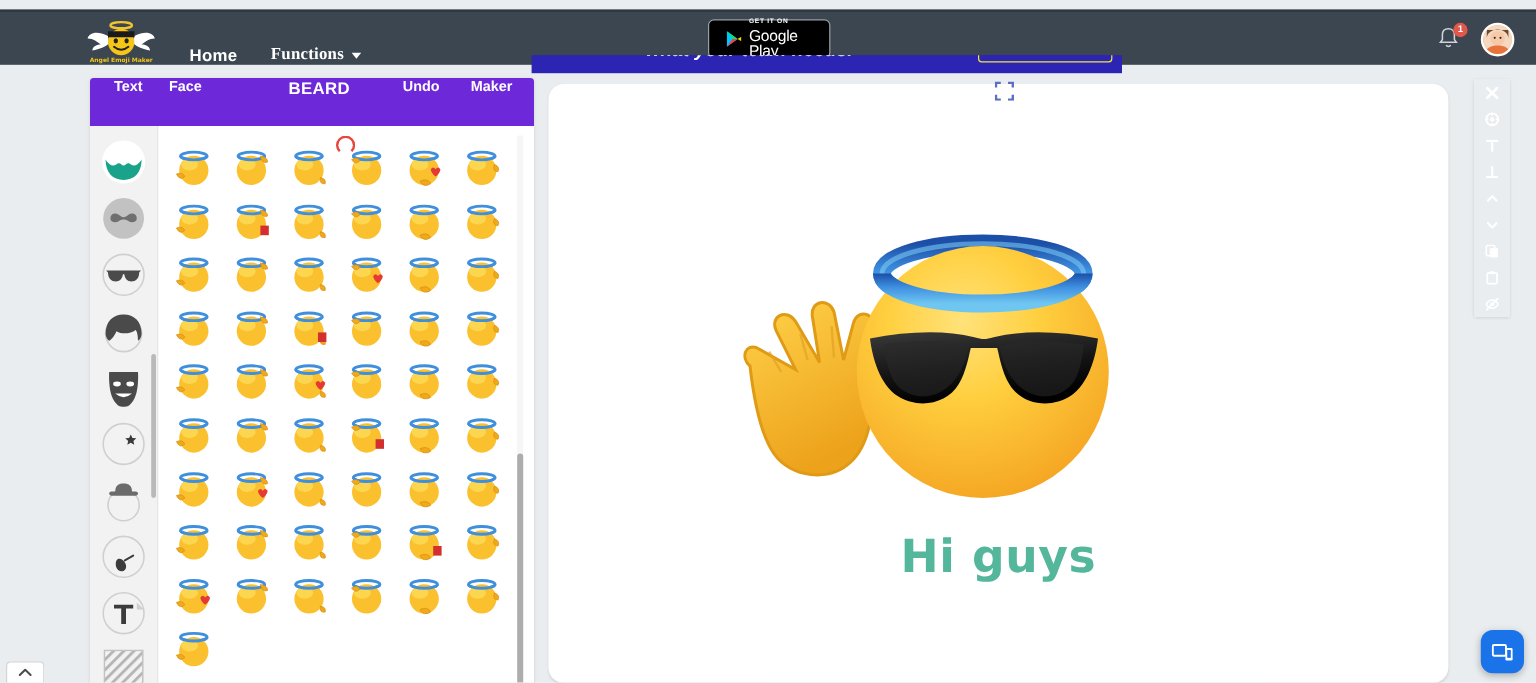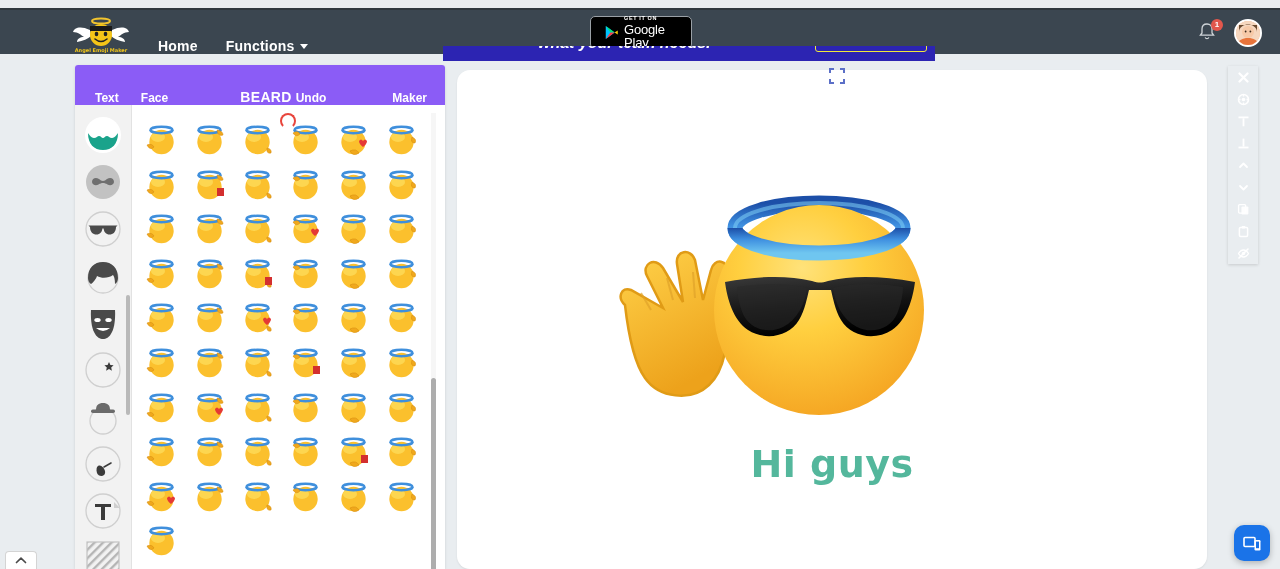--- a/index.html
+++ b/index.html
@@ -16,21 +16,21 @@
     background:#3b4650;
     display:flex; align-items:flex-end;
     border-top:2px solid #2f383f;
   }
   #logo-wrap { margin-left:72px; display:flex; align-items:center; }
   .logo-svg { display:block; }
   .navlink {
     color:#ffffff; font-size:14px; font-weight:bold; margin-left:28px;
     text-decoration:none; letter-spacing:.2px; white-space:nowrap;
   }
-  #functions-link { display:flex; align-items:center; gap:6px; }
+  #functions-link { display:flex; align-items:center; gap:6px;font-family:Liberation Serif, serif; }
   .caret {
     width:0;height:0;border-left:4px solid transparent;border-right:4px solid transparent;
     border-top:5px solid #fff; display:inline-block;
   }
   #gplay-badge {
     position:absolute; left:590px; top:6px; width:102px; height:33px;
     background:#000; border:1px solid #9aa0a6; border-radius:5px;
     display:flex; align-items:center; padding:0 14px; gap:6px;
   }
   #gplay-text { display:flex; flex-direction:column; line-height:1; }
@@ -65,27 +65,26 @@
     border:1px solid #f2e83c; border-radius:3px; background:#2c24b2;
   }
 
   
   #editor {
     position:absolute; left:75px; top:65px; width:370px; height:504px;
     background:#fff; border-radius:3px 3px 0 0;
     box-shadow:0 1px 3px rgba(0,0,0,.12); overflow:hidden;
   }
   #editor-toolbar {
-    height:40px; background:#8b5cf6; display:flex; align-items:flex-end;
+    height:40px; background:#6d28d9; display:flex; align-items:flex-start;
     position:relative;
   }
   .tb-item {
     color:#fff; font-size:12px; font-weight:bold; cursor:pointer;
     white-space:nowrap;
-    margin-left:40px;
   }
   #tb-text { margin-left:20px; }
   #tb-face { margin-left:22px; }
   #tb-title {
     position:absolute; left:12px; right:0; text-align:center;
     color:#fff; font-size:14px; font-weight:bold; letter-spacing:.3px;
     pointer-events:none;
   }
   #tb-right { position:absolute; right:18px; display:flex; gap:26px; }
 

